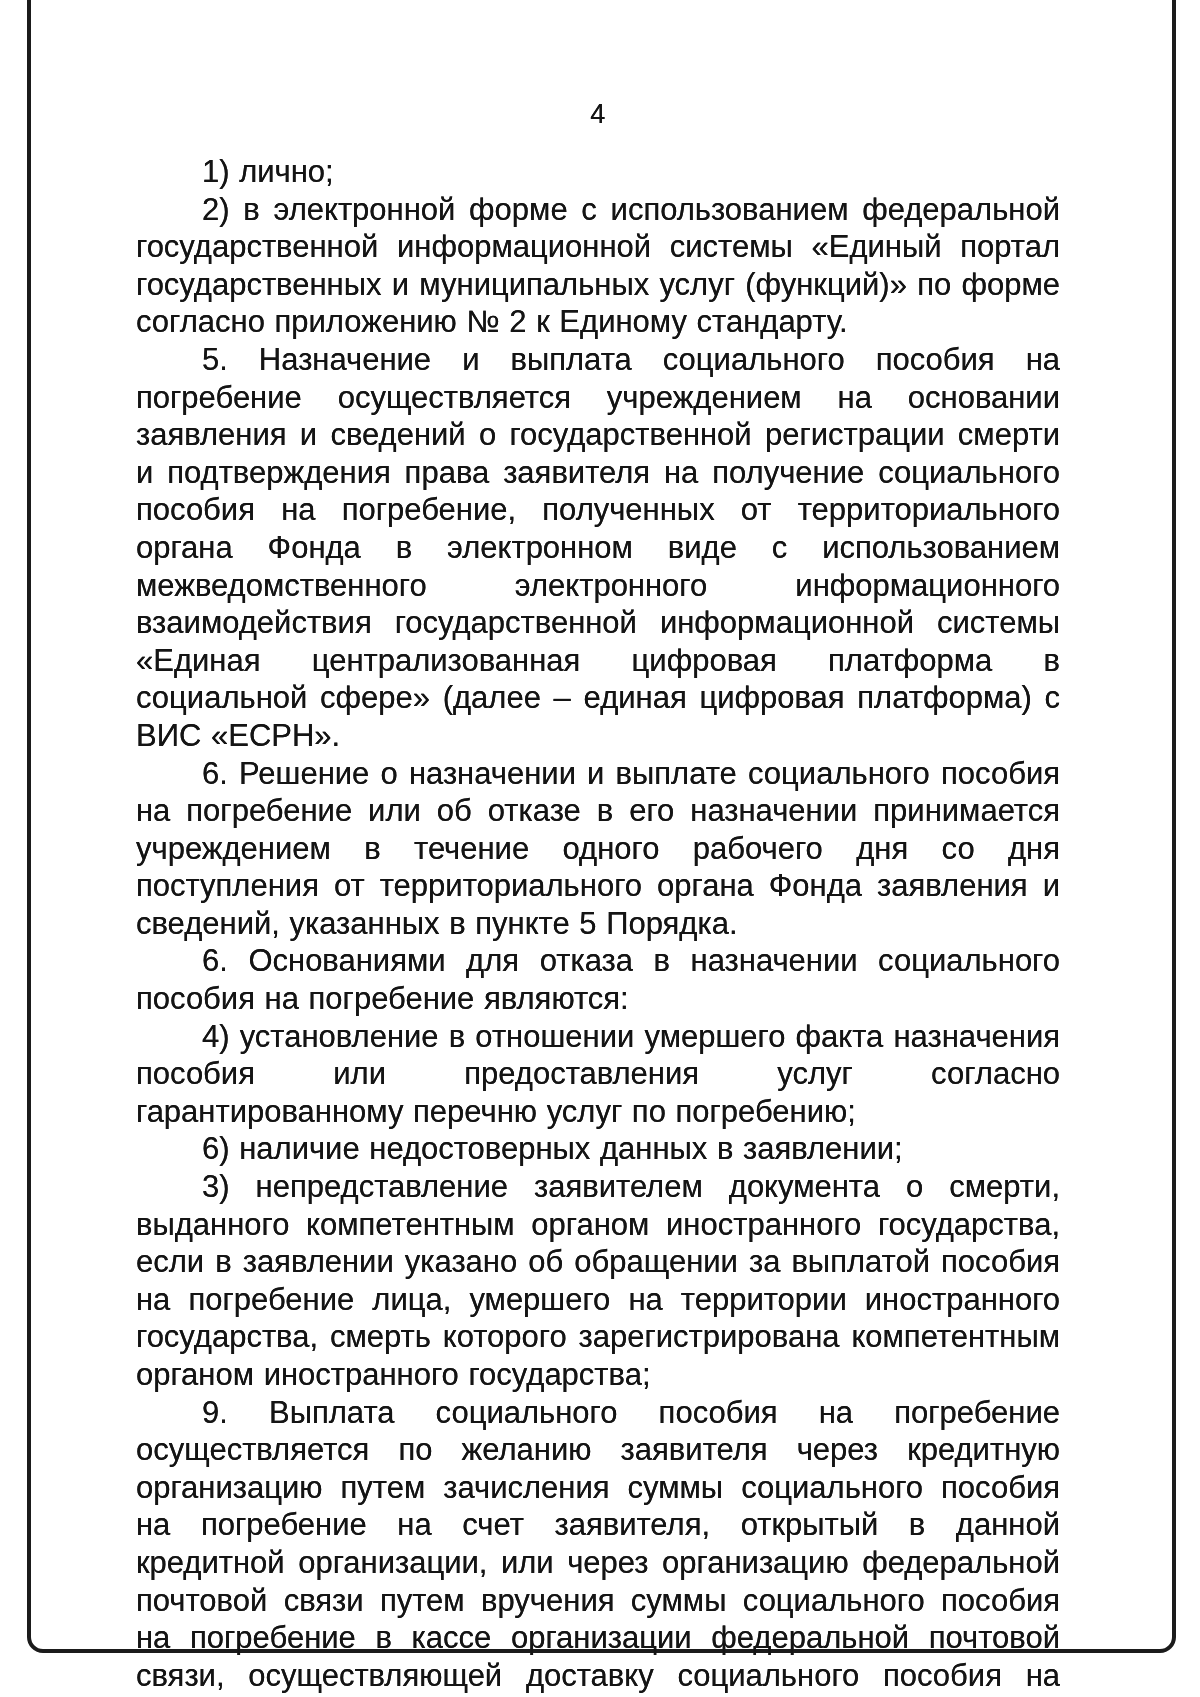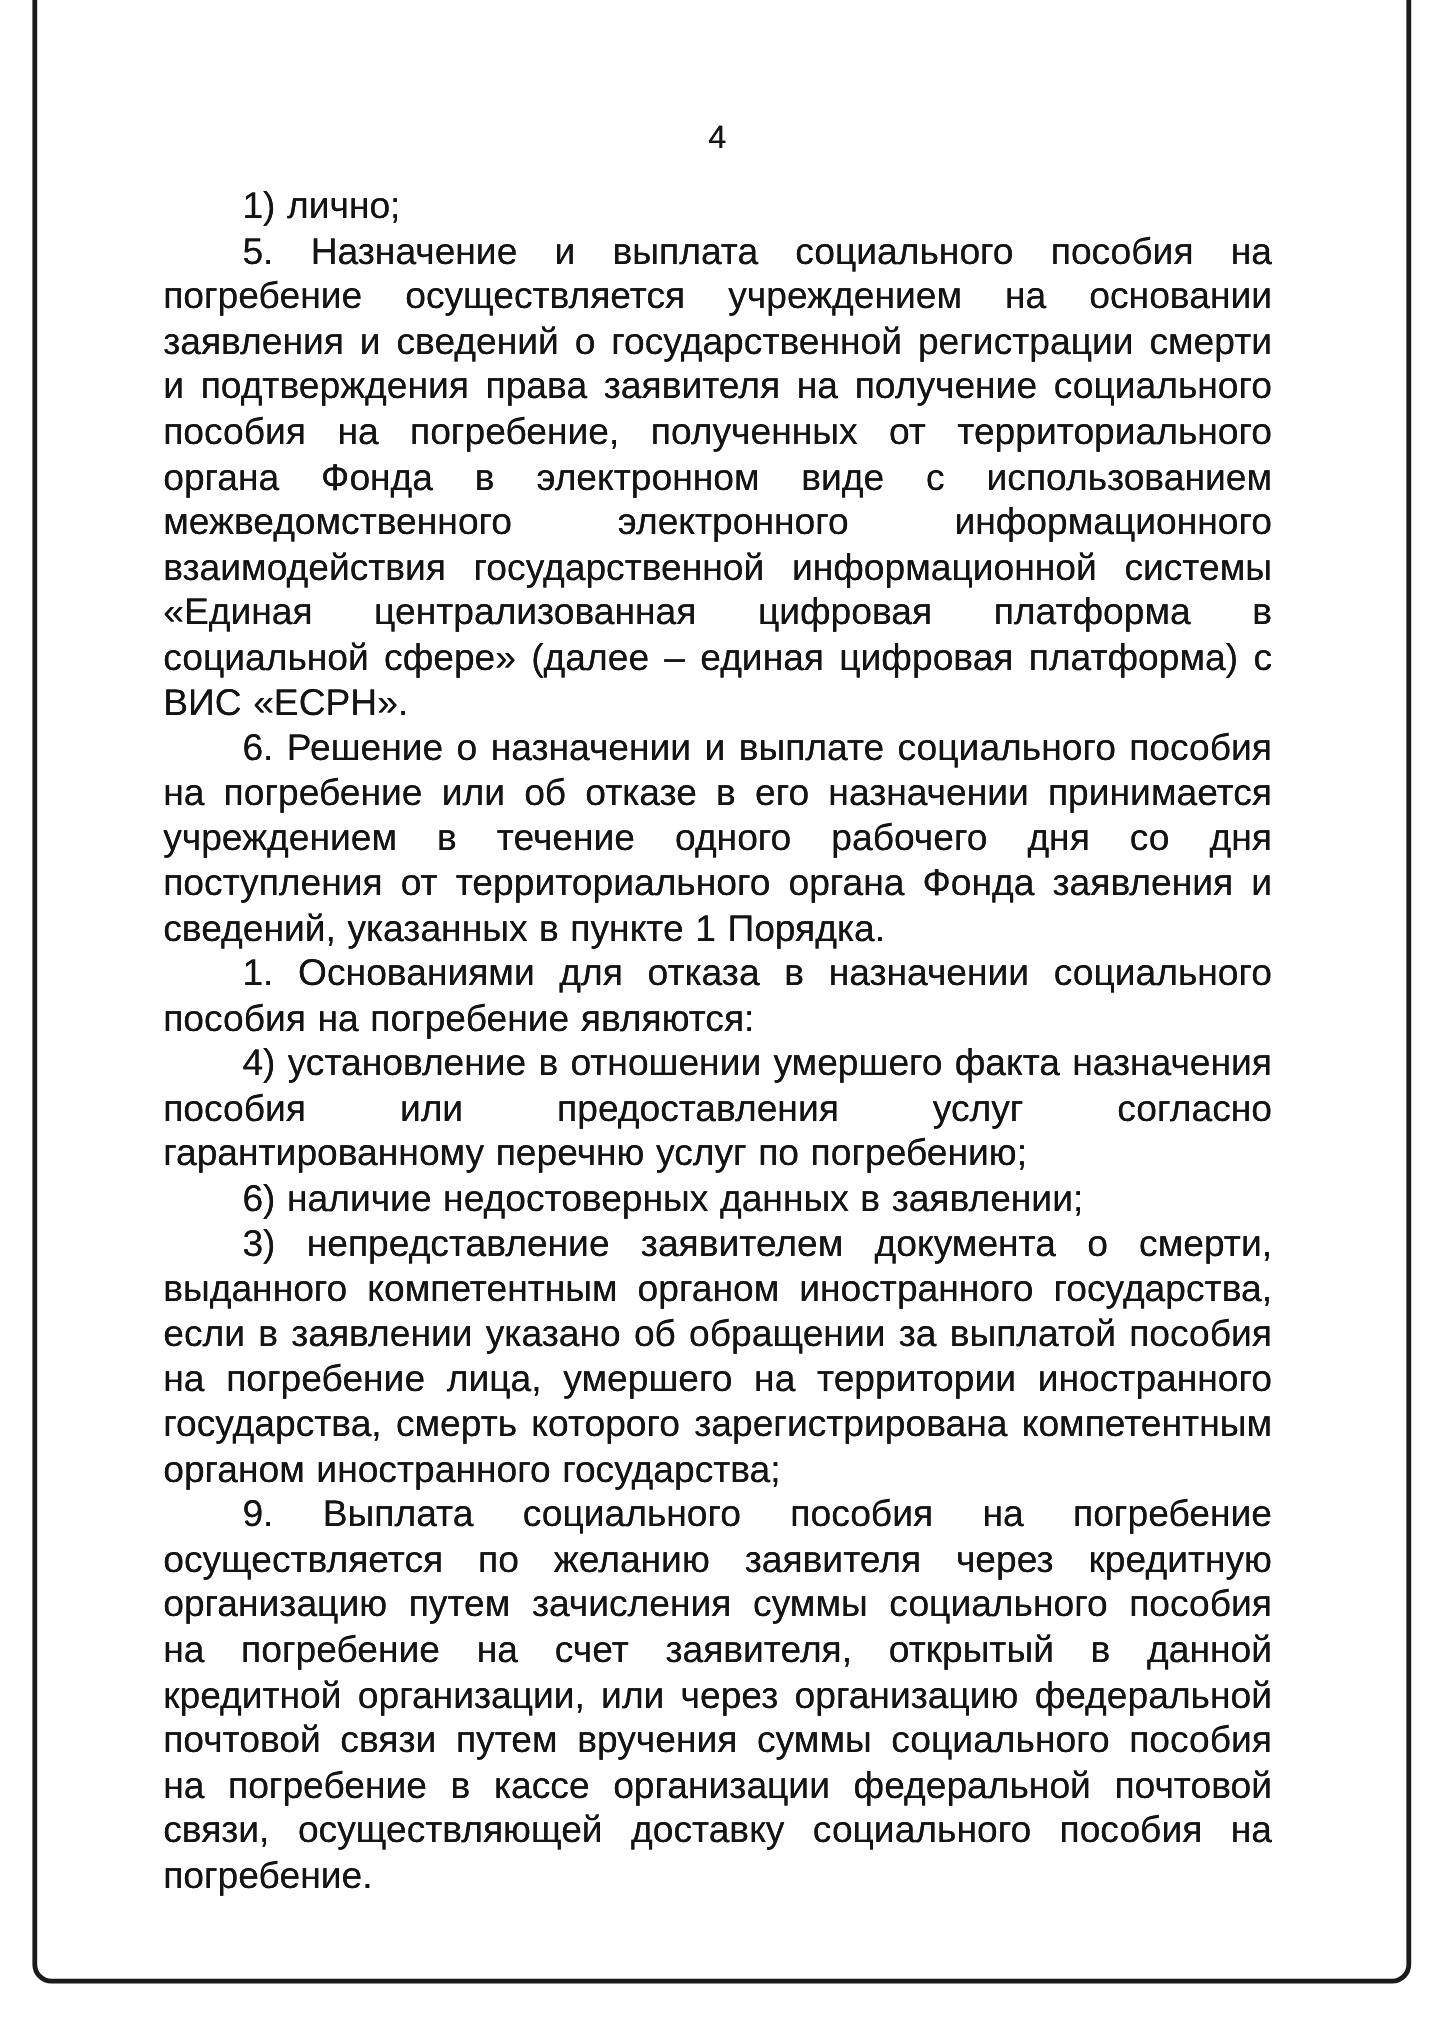--- a/index.html
+++ b/index.html
@@ -55,22 +55,23 @@
 </head>
 <body>
 
 <div class="scan-border"></div>
 
 <div class="page-inner">
   <div class="page-number">4</div>
 
   <div class="doc-body">
     <p>1) лично;</p>
+    <p>2) в электронной форме с использованием федеральной государственной информационной системы «Единый портал государственных и муниципальных услуг (функций)» по форме согласно приложению № 2 к Единому стандарту.</p>
     <p>5. Назначение и выплата социального пособия на погребение осуществляется учреждением на основании заявления и сведений о государственной регистрации смерти и подтверждения права заявителя на получение социального пособия на погребение, полученных от территориального органа Фонда в электронном виде с использованием межведомственного электронного информационного взаимодействия государственной информационной системы «Единая централизованная цифровая платформа в социальной сфере» (далее – единая цифровая платформа) с ВИС «ЕСРН».</p>
-    <p>6. Решение о назначении и выплате социального пособия на погребение или об отказе в его назначении принимается учреждением в течение одного рабочего дня со дня поступления от территориального органа Фонда заявления и сведений, указанных в пункте 1 Порядка.</p>
-    <p>1. Основаниями для отказа в назначении социального пособия на погребение являются:</p>
+    <p>6. Решение о назначении и выплате социального пособия на погребение или об отказе в его назначении принимается учреждением в течение одного рабочего дня со дня поступления от территориального органа Фонда заявления и сведений, указанных в пункте 5 Порядка.</p>
+    <p>6. Основаниями для отказа в назначении социального пособия на погребение являются:</p>
     <p>4) установление в отношении умершего факта назначения пособия или предоставления услуг согласно гарантированному перечню услуг по погребению;</p>
     <p>6) наличие недостоверных данных в заявлении;</p>
     <p>3) непредставление заявителем документа о смерти, выданного компетентным органом иностранного государства, если в заявлении указано об обращении за выплатой пособия на погребение лица, умершего на территории иностранного государства, смерть которого зарегистрирована компетентным органом иностранного государства;</p>
     <p>9. Выплата социального пособия на погребение осуществляется по желанию заявителя через кредитную организацию путем зачисления суммы социального пособия на погребение на счет заявителя, открытый в данной кредитной организации, или через организацию федеральной почтовой связи путем вручения суммы социального пособия на погребение в кассе организации федеральной почтовой связи, осуществляющей доставку социального пособия на погребение.</p>
 
   </div>
 </div>
 
 </body></html>

